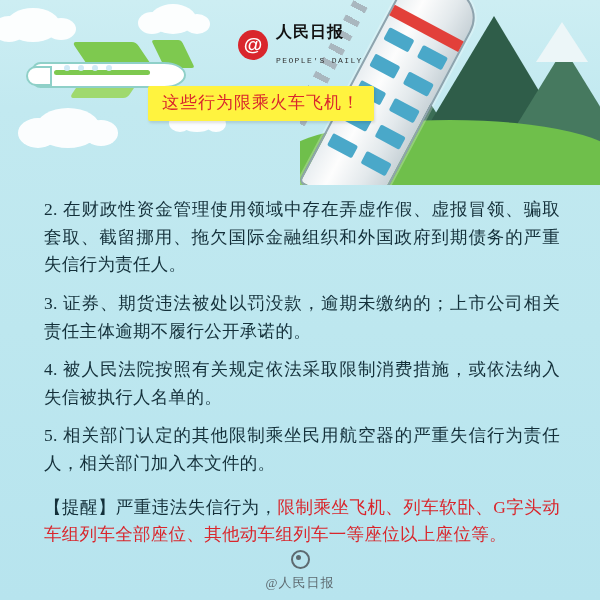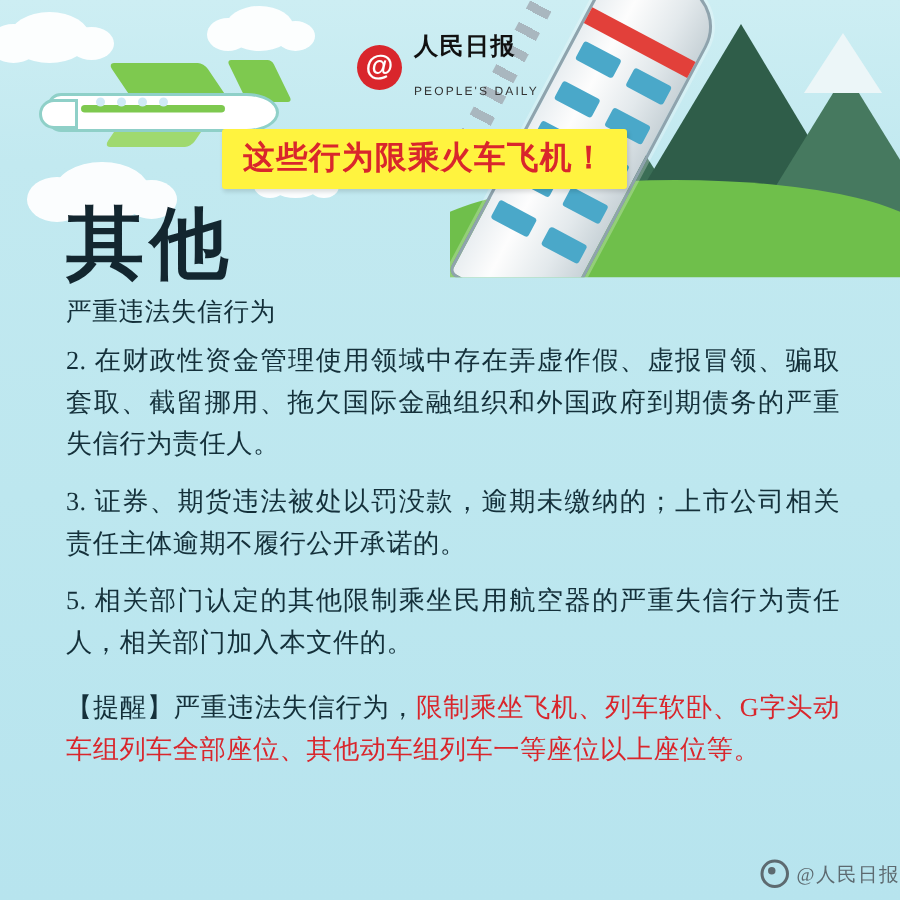--- a/index.html
+++ b/index.html
@@ -214,36 +214,36 @@
   .masthead .mh-cn {
     font-size: 16px;
     font-weight: bold;
     color: #111111;
     letter-spacing: 1px;
   }
   .masthead .mh-en {
     font-size: 8px;
     color: #333333;
     letter-spacing: 1.4px;
-    font-family: Liberation Sans, sans-serif;
+    font-family: Liberation Mono, monospace;
     margin-top: 16px;
   }
 
   
   .headline {
     position: absolute;
     left: 148px; top: 86px;
     background: #fff33f;
     padding: 5px 14px 7px 14px;
     border-radius: 2px;
     box-shadow: 1px 2px 3px rgba(0,0,0,.12);
   }
   .headline span {
-    font-size: 21px;
-    font-weight: bold;
+    font-size: 17px;
+    font-weight: normal;
     color: #d9262c;
     letter-spacing: 1px;
     white-space: nowrap;
   }
 
   
   .section-title {
     position: absolute;
     left: 44px; top: 128px;
     font-size: 52px;
@@ -284,20 +284,21 @@
 
   
   .footer {
     position: absolute;
     left: 0; bottom: 8px;
     width: 600px;
     display: flex;
     align-items: center;
     justify-content: flex-end;
     gap: 5px;
+    flex-direction: column;
   }
   .footer .weibo-eye {
     width: 15px; height: 15px;
     border-radius: 50%;
     border: 2px solid #5d6a70;
     position: relative;
   }
   .footer .weibo-eye::after {
     content: "";
     position: absolute;
@@ -375,27 +376,26 @@
     <div class="mh-text">
       <div class="mh-cn">人民日报</div>
       <div class="mh-en">PEOPLE'S DAILY</div>
     </div>
   </div>
 
   <div class="headline">
     <span>这些行为限乘火车飞机！</span>
   </div>
 
-  <div class="section-title">其他</div>
 
   <div class="body-wrap">
-    <div class="subhead">严重违法失信行为</div>
 
     <div class="item">2. 在财政性资金管理使用领域中存在弄虚作假、虚报冒领、骗取套取、截留挪用、拖欠国际金融组织和外国政府到期债务的严重失信行为责任人。</div>
     <div class="item">3. 证券、期货违法被处以罚没款，逾期未缴纳的；上市公司相关责任主体逾期不履行公开承诺的。</div>
+    <div class="item">4. 被人民法院按照有关规定依法采取限制消费措施，或依法纳入失信被执行人名单的。</div>
     <div class="item">5. 相关部门认定的其他限制乘坐民用航空器的严重失信行为责任人，相关部门加入本文件的。</div>
 
     <div class="note">
       <span>【提醒】严重违法失信行为，</span><span class="red">限制乘坐飞机、列车软卧、G字头动车组列车全部座位、其他动车组列车一等座位以上座位等。</span>
     </div>
   </div>
 
   <div class="footer">
     <div class="weibo-eye"></div>
     <div class="f-text">@人民日报</div>

